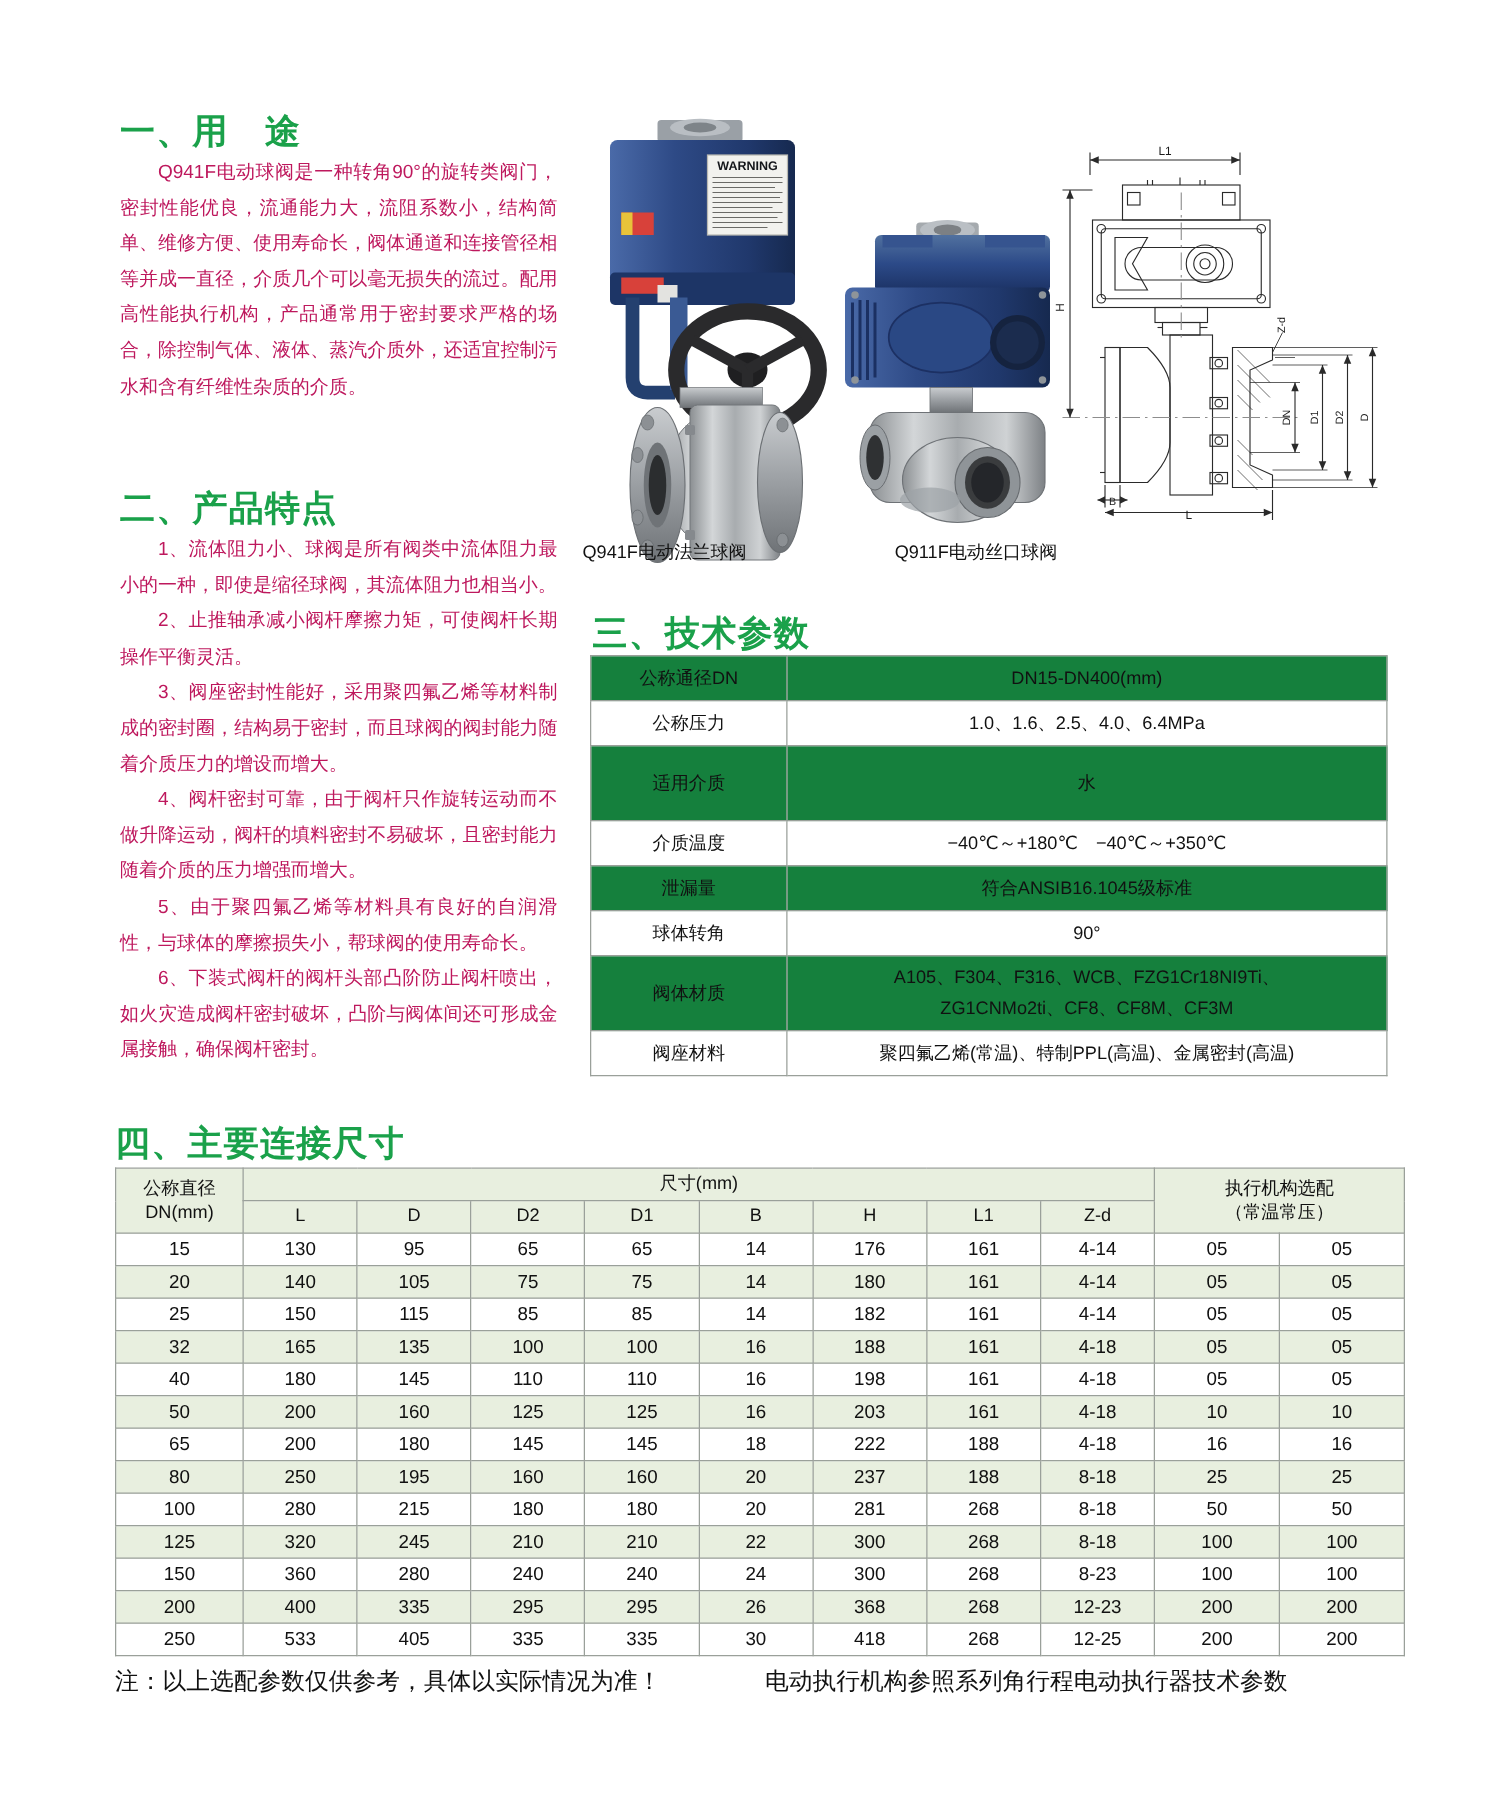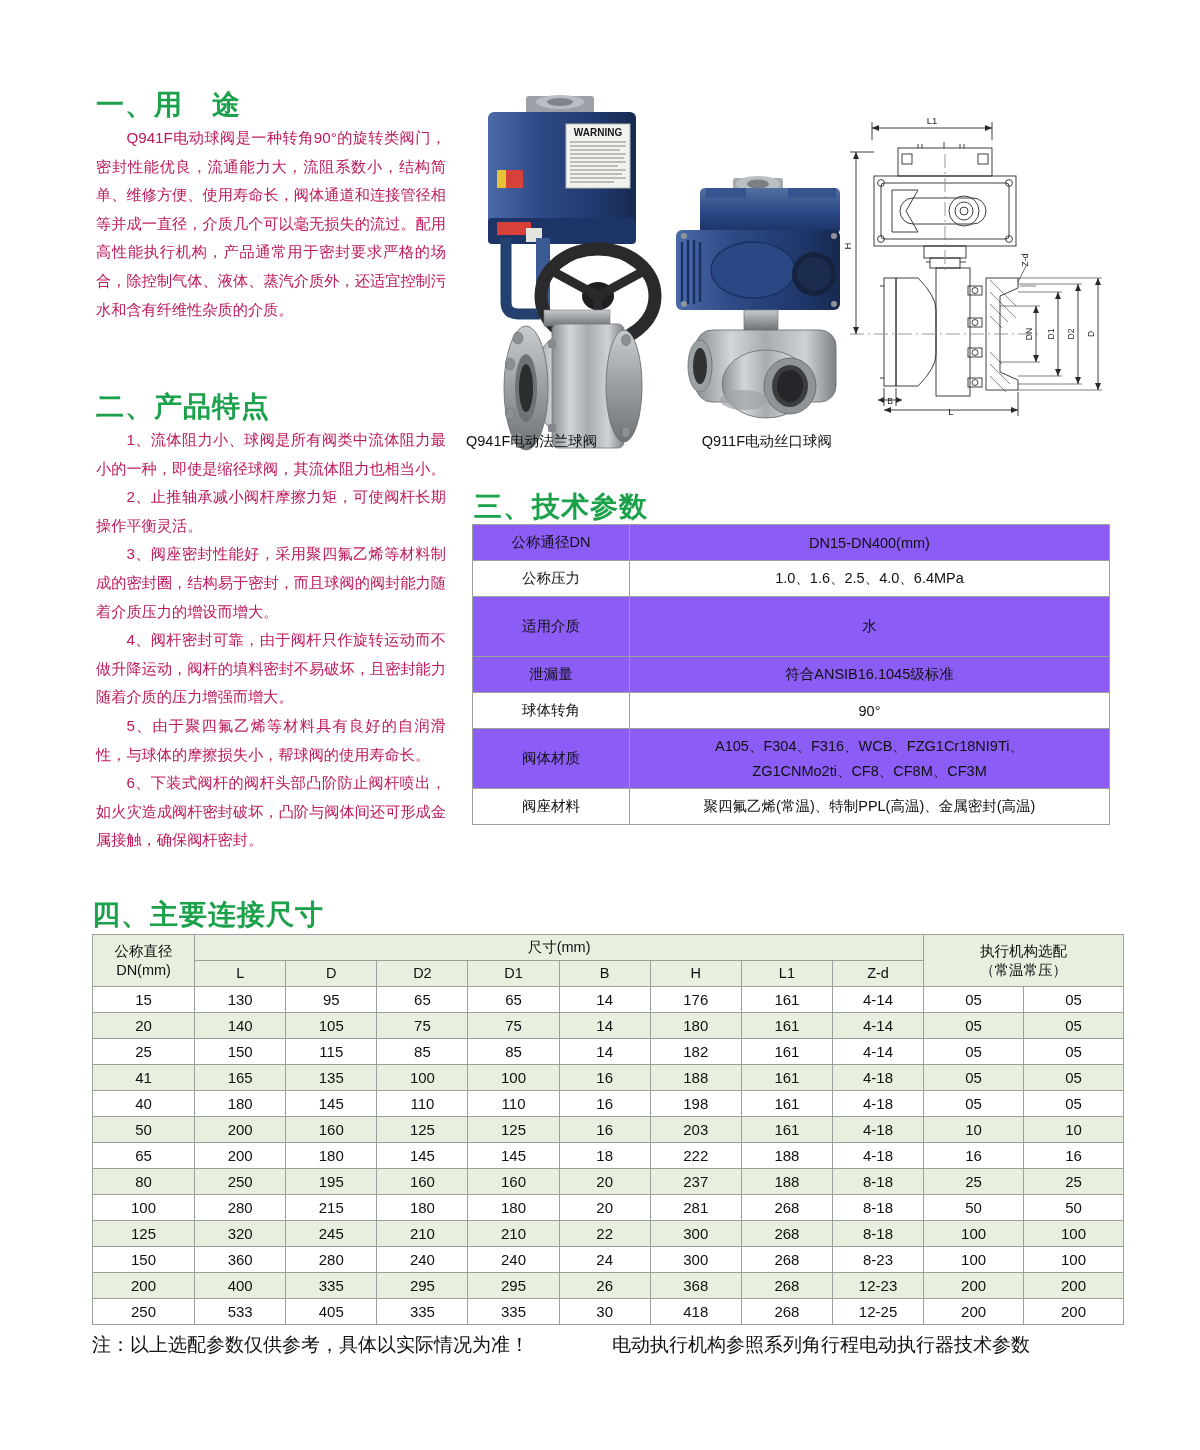--- a/index.html
+++ b/index.html
@@ -35,42 +35,42 @@
   #sec2-head{position:absolute;left:96px;top:388px;}
   #sec2-body{position:absolute;left:96px;top:426px;width:350px;}
   #sec2-body .para{margin:0;}
 
   
   .photos{position:absolute;left:448px;top:88px;width:400px;height:380px;}
   .cap-row{position:absolute;left:448px;top:432px;width:400px;
            display:flex;justify-content:space-between;}
   .cap{font-size:14.5px;color:#111;white-space:nowrap;}
   #cap1{margin-left:18px;}
-  #cap2{margin-right:16px;}
+  #cap2{margin-right:2px;}
 
   
   .drawing{position:absolute;left:840px;top:110px;width:285px;height:310px;}
 
   
   #sec3-head{position:absolute;left:474px;top:488px;}
 
   table{border-collapse:collapse;}
   .tparam{
     position:absolute;left:472px;top:524px;width:638px;
     font-size:14.5px;
   }
   .tparam td{
     border:1px solid #9aa09a;
     text-align:center;
     vertical-align:middle;
     padding:0 4px;
     color:#111;
   }
   .tparam td.k{width:148px;}
-  .tparam tr.sh td{background:#8b5cf6;}
+  .tparam tr.sh td{background:#15803d;}
   .tparam tr.wh td{background:#ffffff;}
 
   
   #sec4-head{position:absolute;left:92px;top:896px;}
   .tdim{
     position:absolute;left:92px;top:934px;width:1032px;
     font-size:15px;
     padding-left:24px;
   }
   .tdim td,.tdim th{
@@ -403,20 +403,24 @@
           <td>DN15-DN400(mm)</td>
         </tr>
         <tr class="wh" style="height: 36px;">
           <td class="k">公称压力</td>
           <td>1.0、1.6、2.5、4.0、6.4MPa</td>
         </tr>
         <tr class="sh" style="height: 60px;">
           <td class="k">适用介质</td>
           <td>水</td>
         </tr>
+        <tr class="wh" style="height: 36px;">
+          <td class="k">介质温度</td>
+          <td>−40℃～+180℃　−40℃～+350℃</td>
+        </tr>
         <tr class="sh" style="height: 36px;">
           <td class="k">泄漏量</td>
           <td>符合ANSIB16.1045级标准</td>
         </tr>
         <tr class="wh" style="height: 36px;">
           <td class="k">球体转角</td>
           <td>90°</td>
         </tr>
         <tr class="sh" style="height: 60px;">
           <td class="k">阀体材质</td>
@@ -486,21 +490,21 @@
           <td class="c-d">85</td>
           <td class="c-d">85</td>
           <td class="c-d">14</td>
           <td class="c-d">182</td>
           <td class="c-d">161</td>
           <td class="c-d">4-14</td>
           <td class="c-a">05</td>
           <td class="c-a">05</td>
         </tr>
         <tr class="sh">
-          <td class="c-dn">41</td>
+          <td class="c-dn">32</td>
           <td class="c-d">165</td>
           <td class="c-d">135</td>
           <td class="c-d">100</td>
           <td class="c-d">100</td>
           <td class="c-d">16</td>
           <td class="c-d">188</td>
           <td class="c-d">161</td>
           <td class="c-d">4-18</td>
           <td class="c-a">05</td>
           <td class="c-a">05</td>

